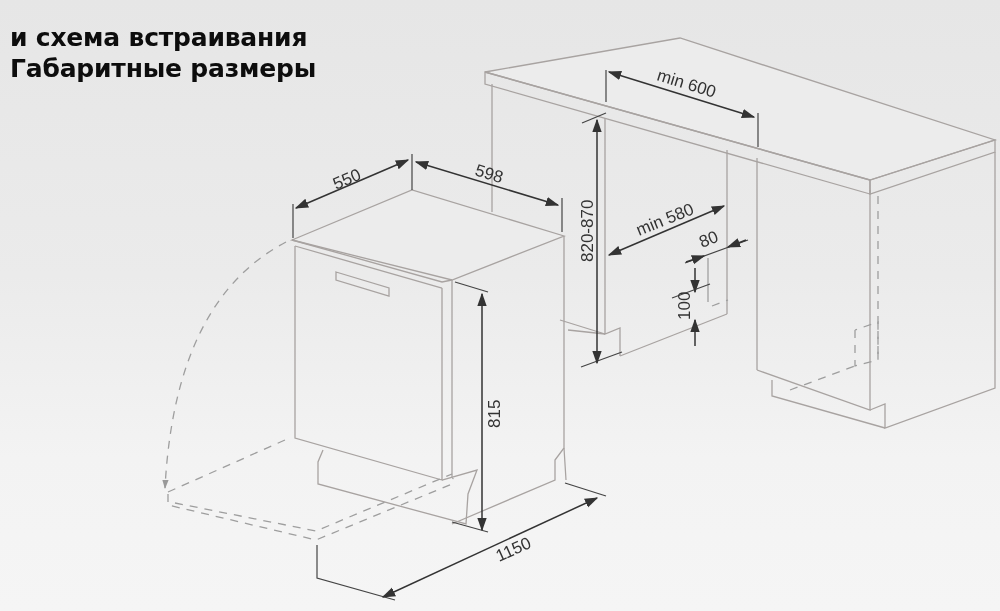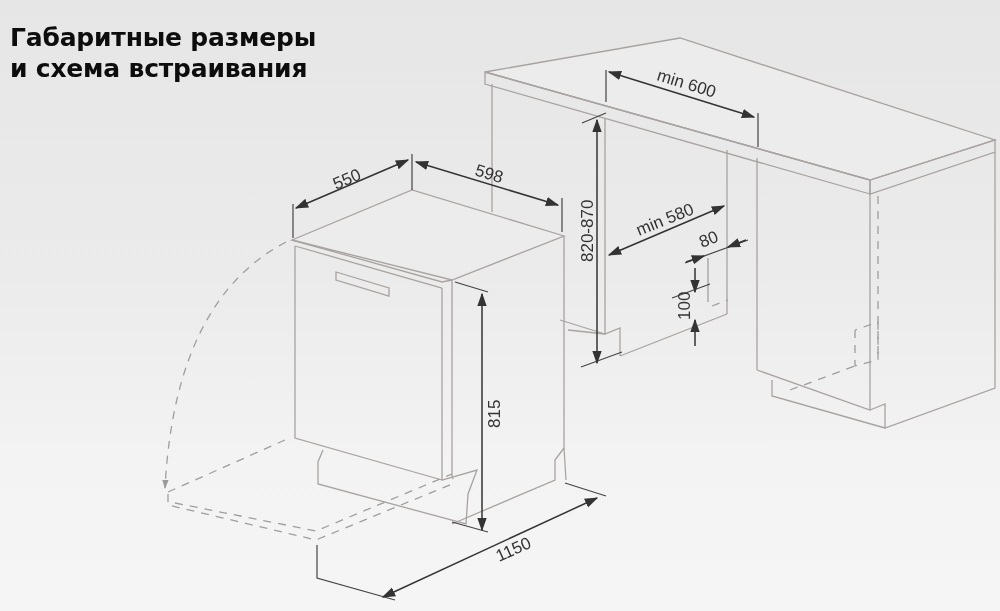--- a/index.html
+++ b/index.html
@@ -21,22 +21,22 @@
     .ln2 { fill: none; stroke: #b0abaa; stroke-width: 1.2; }
     .dash { fill: none; stroke: #9e9e9e; stroke-width: 1.3; stroke-dasharray: 8 7; }
     .dim { fill: none; stroke: #333; stroke-width: 1.5; }
     .ext { fill: none; stroke: #444; stroke-width: 1.2; }
     .dimtxt { font-family: "Liberation Sans", sans-serif; font-size: 17px; fill: #333; }
   </style>
 </head>
 <body>
 
 <div class="title">
+  <span>и схема встраивания</span>
   <span>Габаритные размеры</span>
-  <span>и схема встраивания</span>
 </div>
 
 <svg class="diagram" width="1000" height="611" viewBox="0 0 1000 611">
   <defs>
     <marker id="arr" viewBox="0 0 10 10" refX="9" refY="5" markerWidth="9" markerHeight="9" orient="auto-start-reverse">
       <path d="M0,1.5 L10,5 L0,8.5 z" fill="#333"></path>
     </marker>
     <marker id="arrg" viewBox="0 0 10 10" refX="9" refY="5" markerWidth="7" markerHeight="7" orient="auto">
       <path d="M0,1.5 L10,5 L0,8.5 z" fill="#999"></path>
     </marker>

